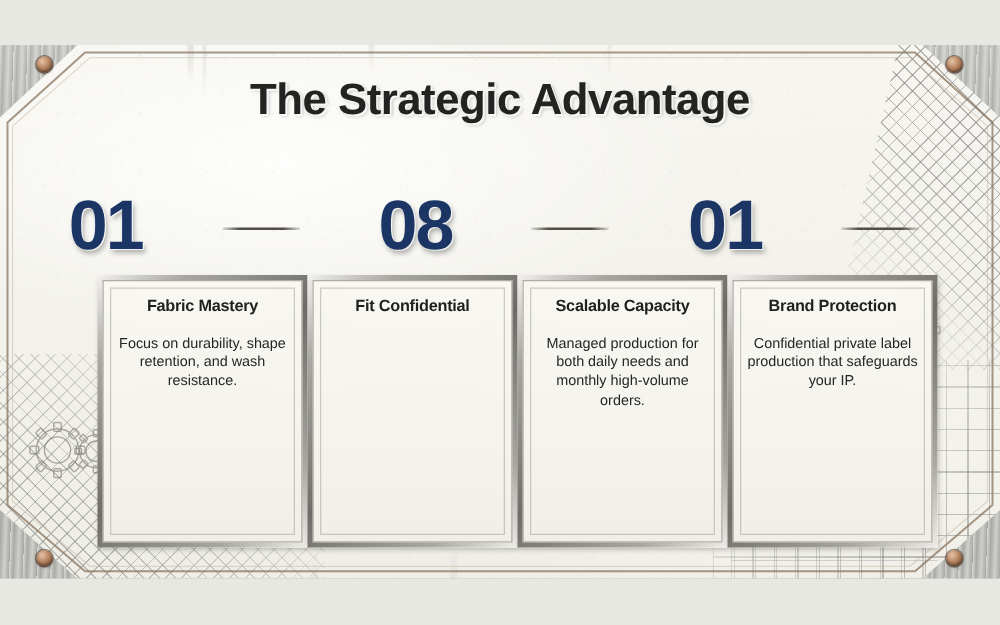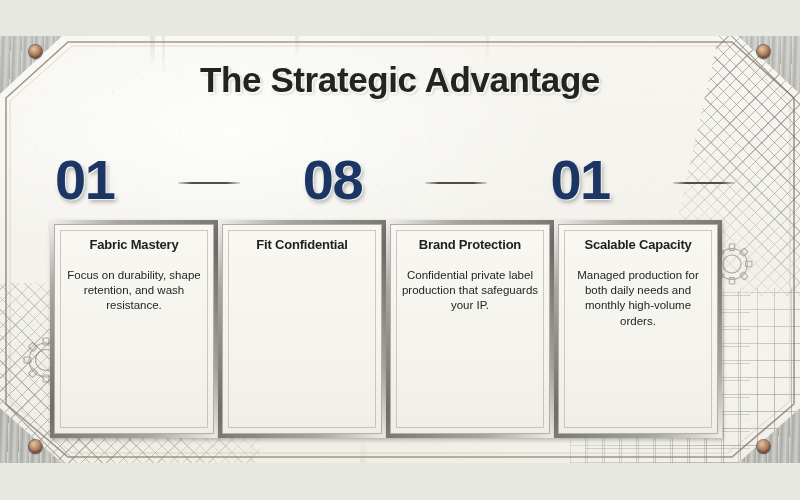--- a/index.html
+++ b/index.html
@@ -202,21 +202,21 @@
     margin: 6px 10px 0 10px;
     flex: 0 0 auto;
   }
 
   
   #cards {
     position: absolute;
     left: 50px; top: 184px;
     width: 700px; height: 172px;
     display: flex;
-    justify-content: flex-start;
+    justify-content: flex-end;
     z-index: 4;
   }
   .card {
     position: relative;
     width: 168px;
     height: 218px;
     
     padding: 4px;
     background:
       linear-gradient(135deg, #f2f1ee 0%, #a9a8a3 18%, #6e6d68 50%, #a9a8a3 82%, #efeeea 100%);
@@ -374,29 +374,29 @@
         </div>
 
         <div class="card">
           <div class="card-inner">
             <div class="card-title">Fit Confidential</div>
           </div>
         </div>
 
         <div class="card">
           <div class="card-inner">
+            <div class="card-title">Scalable Capacity</div>
+            <div class="card-body">Managed production for both daily needs and monthly high-volume orders.</div>
+          </div>
+        </div>
+
+        <div class="card">
+          <div class="card-inner">
             <div class="card-title">Brand Protection</div>
             <div class="card-body">Confidential private label production that safeguards your IP.</div>
-          </div>
-        </div>
-
-        <div class="card">
-          <div class="card-inner">
-            <div class="card-title">Scalable Capacity</div>
-            <div class="card-body">Managed production for both daily needs and monthly high-volume orders.</div>
           </div>
         </div>
 
       </div>
     </div>
 
     <span class="rivet" id="rivet-tl"></span>
     <span class="rivet" id="rivet-tr"></span>
     <span class="rivet" id="rivet-bl"></span>
     <span class="rivet" id="rivet-br"></span>

